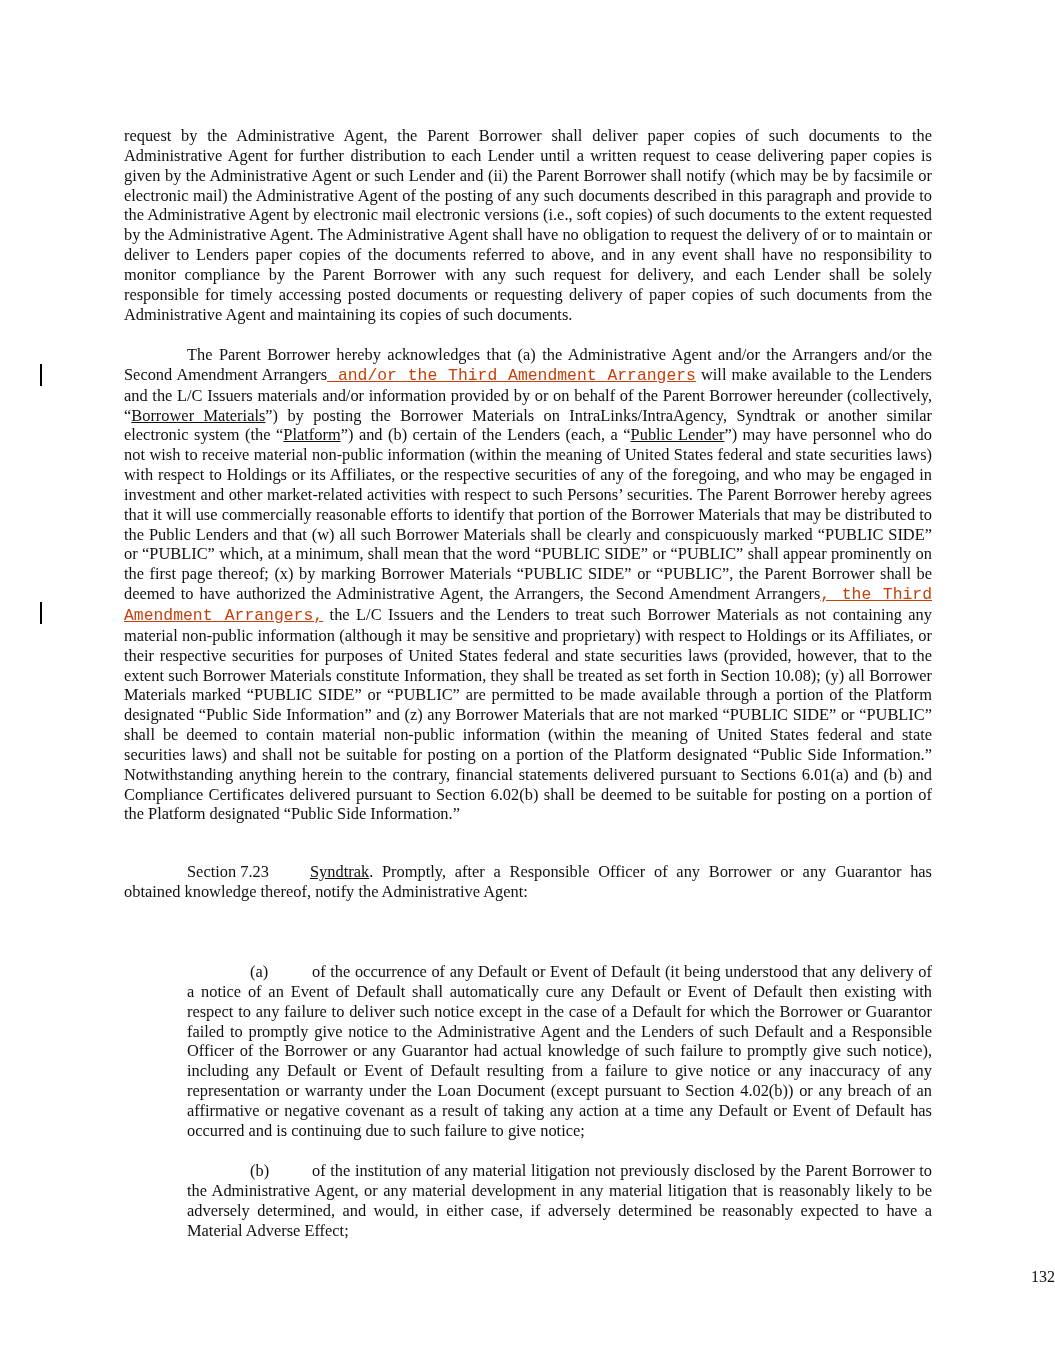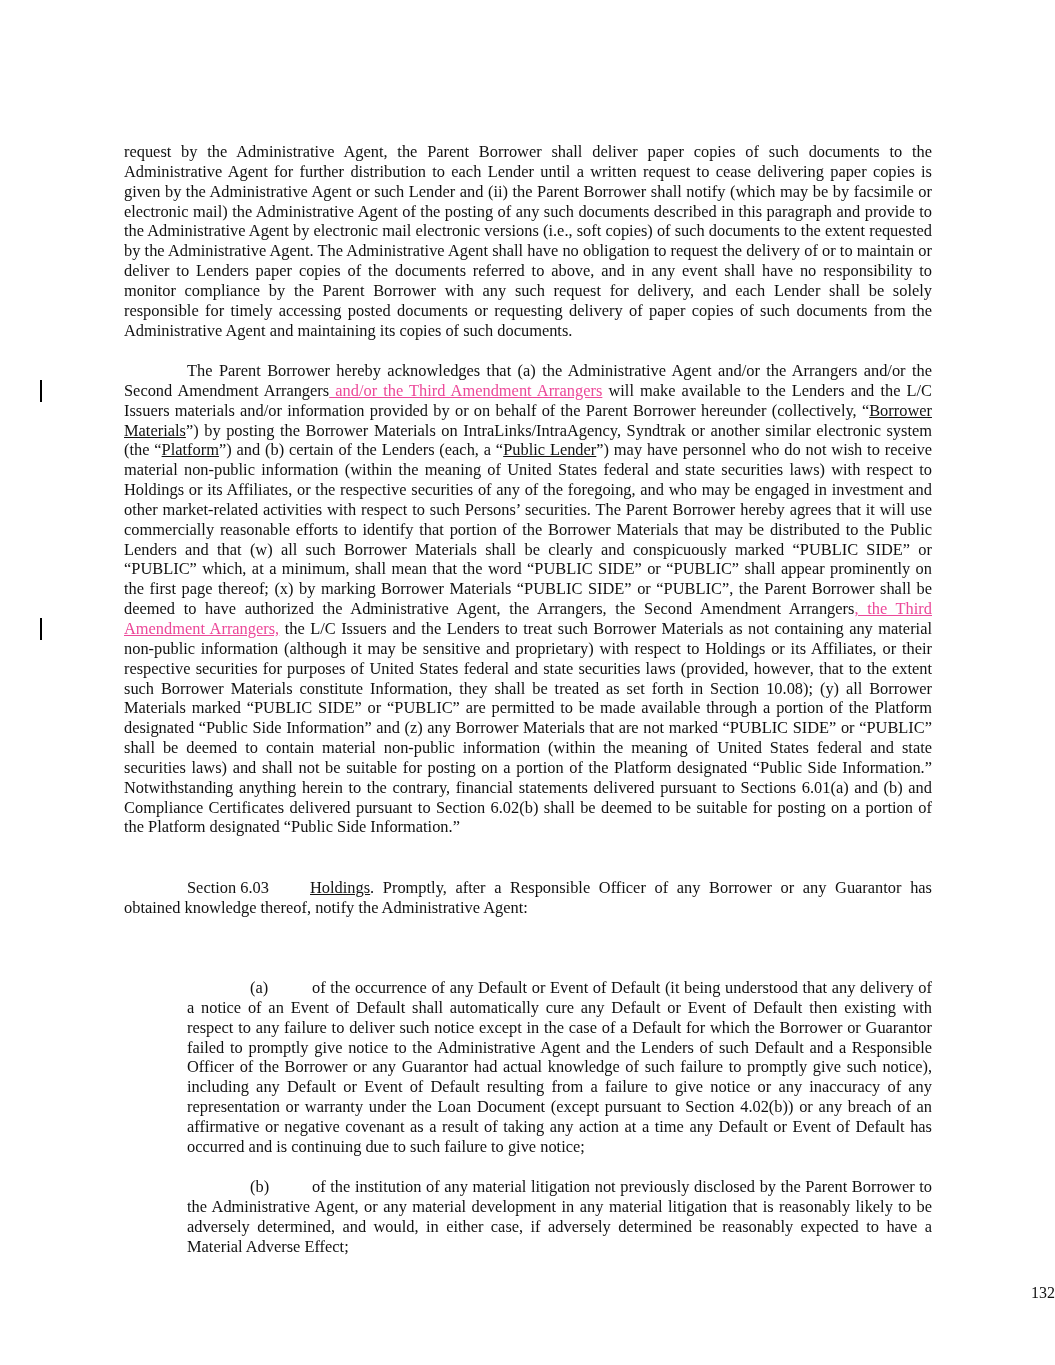--- a/index.html
+++ b/index.html
@@ -1,39 +1,39 @@
 <!DOCTYPE html>
 <html><head>
 <meta charset="utf-8">
 <style>
   html, body { margin: 0; padding: 0; background: #ffffff; }
   body { width: 1055px; height: 1365px; position: relative; overflow: hidden;
          font-family: "Liberation Serif", serif; color: #111; font-size: 16.4px; }
-  .page { position: absolute; left: 0; top: 16px; width: 1055px; height: 1340px; }
+  .page { position: absolute; left: 0; top: 0; width: 1055px; height: 1340px; }
   .para { position: absolute; left: 124px; width: 808px; line-height: 19.85px; text-align: justify; margin: 0; }
   .para.indent-sub { left: 187px; width: 745px; margin-top: 40px; }
   .first-indent { display: inline-block; width: 63px; }
-  .ins { color: #ec4899; text-decoration: underline; }
+  .ins { color: #c2410c; text-decoration: underline; font-family: Liberation Mono, monospace; }
   .ul { text-decoration: underline; }
   .change-bar { position: absolute; left: 40px; width: 2px; height: 22px; background: #000; }
   .label-tab { display: inline-block; width: 62px; }
   .page-number { position: absolute; top: 1268px; left: 0; width: 1055px; text-align: right; font-size: 16px; }
 </style>
 </head>
 <body>
 
 <div class="page">
 
   <p class="para" style="top:126px;"><span>request by the Administrative Agent, the Parent Borrower shall deliver paper copies of such documents to the Administrative Agent for further distribution to each Lender until a written request to cease delivering paper copies is given by the Administrative Agent or such Lender and (ii) the Parent Borrower shall notify (which may be by facsimile or electronic mail) the Administrative Agent of the posting of any such documents described in this paragraph and provide to the Administrative Agent by electronic mail electronic versions (i.e., soft copies) of such documents to the extent requested by the Administrative Agent.  The Administrative Agent shall have no obligation to request the delivery of or to maintain or deliver to Lenders paper copies of the documents referred to above, and in any event shall have no responsibility to monitor compliance by the Parent Borrower with any such request for delivery, and each Lender shall be solely responsible for timely accessing posted documents or requesting delivery of paper copies of such documents from the Administrative Agent and maintaining its copies of such documents.</span></p>
 
   <div class="change-bar" style="top:364px;"></div>
   <div class="change-bar" style="top:602px;"></div>
 
   <p class="para" style="top:345px;"><span class="first-indent"></span><span>The Parent Borrower hereby acknowledges that (a) the Administrative Agent and/or the Arrangers and/or the Second Amendment Arrangers</span><span class="ins"> and/or the Third Amendment Arrangers</span><span> will make available to the Lenders and the L/C Issuers materials and/or information provided by or on behalf of the Parent Borrower hereunder (collectively, “</span><span class="ul">Borrower Materials</span><span>”) by posting the Borrower Materials on IntraLinks/IntraAgency, Syndtrak or another similar electronic system (the “</span><span class="ul">Platform</span><span>”) and (b) certain of the Lenders (each, a “</span><span class="ul">Public Lender</span><span>”) may have personnel who do not wish to receive material non-public information (within the meaning of United States federal and state securities laws) with respect to Holdings or its Affiliates, or the respective securities of any of the foregoing, and who may be engaged in investment and other market-related activities with respect to such Persons’ securities. The Parent Borrower hereby agrees that it will use commercially reasonable efforts to identify that portion of the Borrower Materials that may be distributed to the Public Lenders and that (w) all such Borrower Materials shall be clearly and conspicuously marked “PUBLIC SIDE” or “PUBLIC” which, at a minimum, shall mean that the word “PUBLIC SIDE” or “PUBLIC” shall appear prominently on the first page thereof; (x) by marking Borrower Materials “PUBLIC SIDE” or “PUBLIC”, the Parent Borrower shall be deemed to have authorized the Administrative Agent, the Arrangers, the Second Amendment Arrangers</span><span class="ins">, the Third Amendment Arrangers,</span><span> the L/C Issuers and the Lenders to treat such Borrower Materials as not containing any material non-public information (although it may be sensitive and proprietary) with respect to Holdings or its Affiliates, or their respective securities for purposes of United States federal and state securities laws (provided, however, that to the extent such Borrower Materials constitute Information, they shall be treated as set forth in Section 10.08); (y) all Borrower Materials marked “PUBLIC SIDE” or “PUBLIC” are permitted to be made available through a portion of the Platform designated “Public Side Information” and (z) any Borrower Materials that are not marked “PUBLIC SIDE” or “PUBLIC” shall be deemed to contain material non-public information (within the meaning of United States federal and state securities laws) and shall not be suitable for posting on a portion of the Platform designated “Public Side Information.” Notwithstanding anything herein to the contrary, financial statements delivered pursuant to Sections 6.01(a) and (b) and Compliance Certificates delivered pursuant to Section 6.02(b) shall be deemed to be suitable for posting on a portion of the Platform designated “Public Side Information.”</span></p>
 
-  <p class="para" style="top:862px;"><span class="first-indent"></span><span style="display:inline-block;width:123px;">Section 6.03</span><span class="ul">Holdings</span><span>.  Promptly, after a Responsible Officer of any Borrower or any Guarantor has obtained knowledge thereof, notify the Administrative Agent:</span></p>
+  <p class="para" style="top:862px;"><span class="first-indent"></span><span style="display:inline-block;width:123px;">Section 7.23</span><span class="ul">Syndtrak</span><span>.  Promptly, after a Responsible Officer of any Borrower or any Guarantor has obtained knowledge thereof, notify the Administrative Agent:</span></p>
 
   <p class="para indent-sub" style="top:922px;"><span class="first-indent"></span><span class="label-tab">(a)</span><span>of the occurrence of any Default or Event of Default (it being understood that any delivery of a notice of an Event of Default shall automatically cure any Default or Event of Default then existing with respect to any failure to deliver such notice except in the case of a Default for which the Borrower or Guarantor failed to promptly give notice to the Administrative Agent and the Lenders of such Default and  a Responsible Officer of the Borrower or any Guarantor had actual knowledge of such failure to promptly give such notice), including any Default or Event of Default resulting from a failure to give notice or any inaccuracy of any representation or warranty under the Loan Document (except pursuant to Section 4.02(b)) or any breach of an affirmative or negative covenant as a result of taking any action at a time any Default or Event of Default has occurred and is continuing due to such failure to give notice;</span></p>
 
   <p class="para indent-sub" style="top:1121px;"><span class="first-indent"></span><span class="label-tab">(b)</span><span>of the institution of any material litigation not previously disclosed by the Parent Borrower to the Administrative Agent, or any material development in any material litigation that is reasonably likely to be adversely determined, and would, in either case, if adversely determined be reasonably expected to have a Material Adverse Effect;</span></p>
 
   <div class="page-number">132</div>
 </div>
 
 </body></html>

